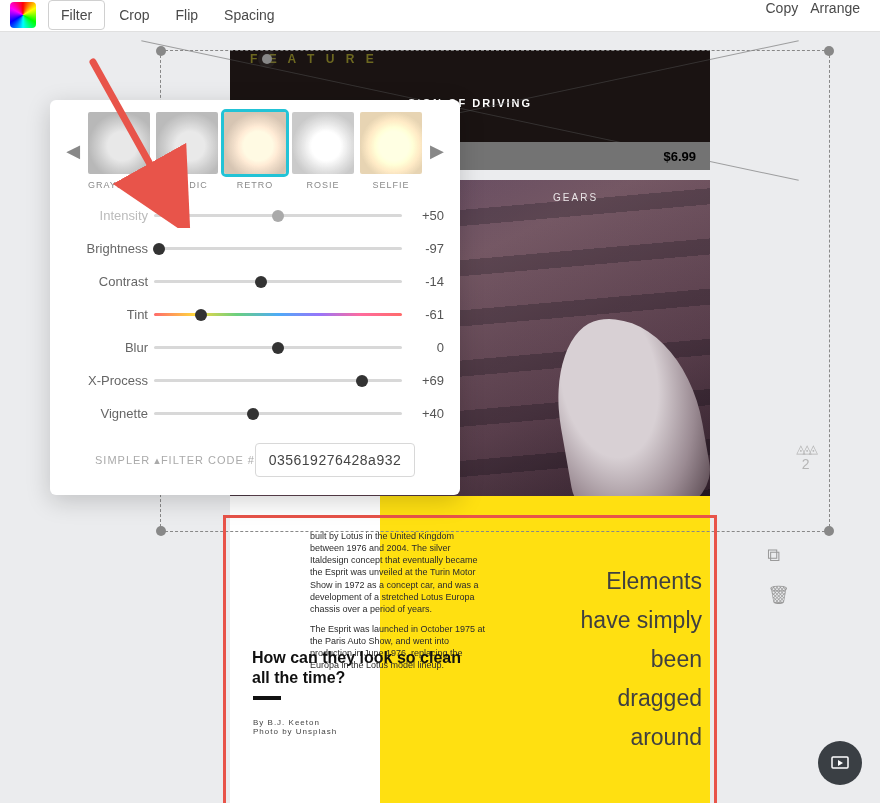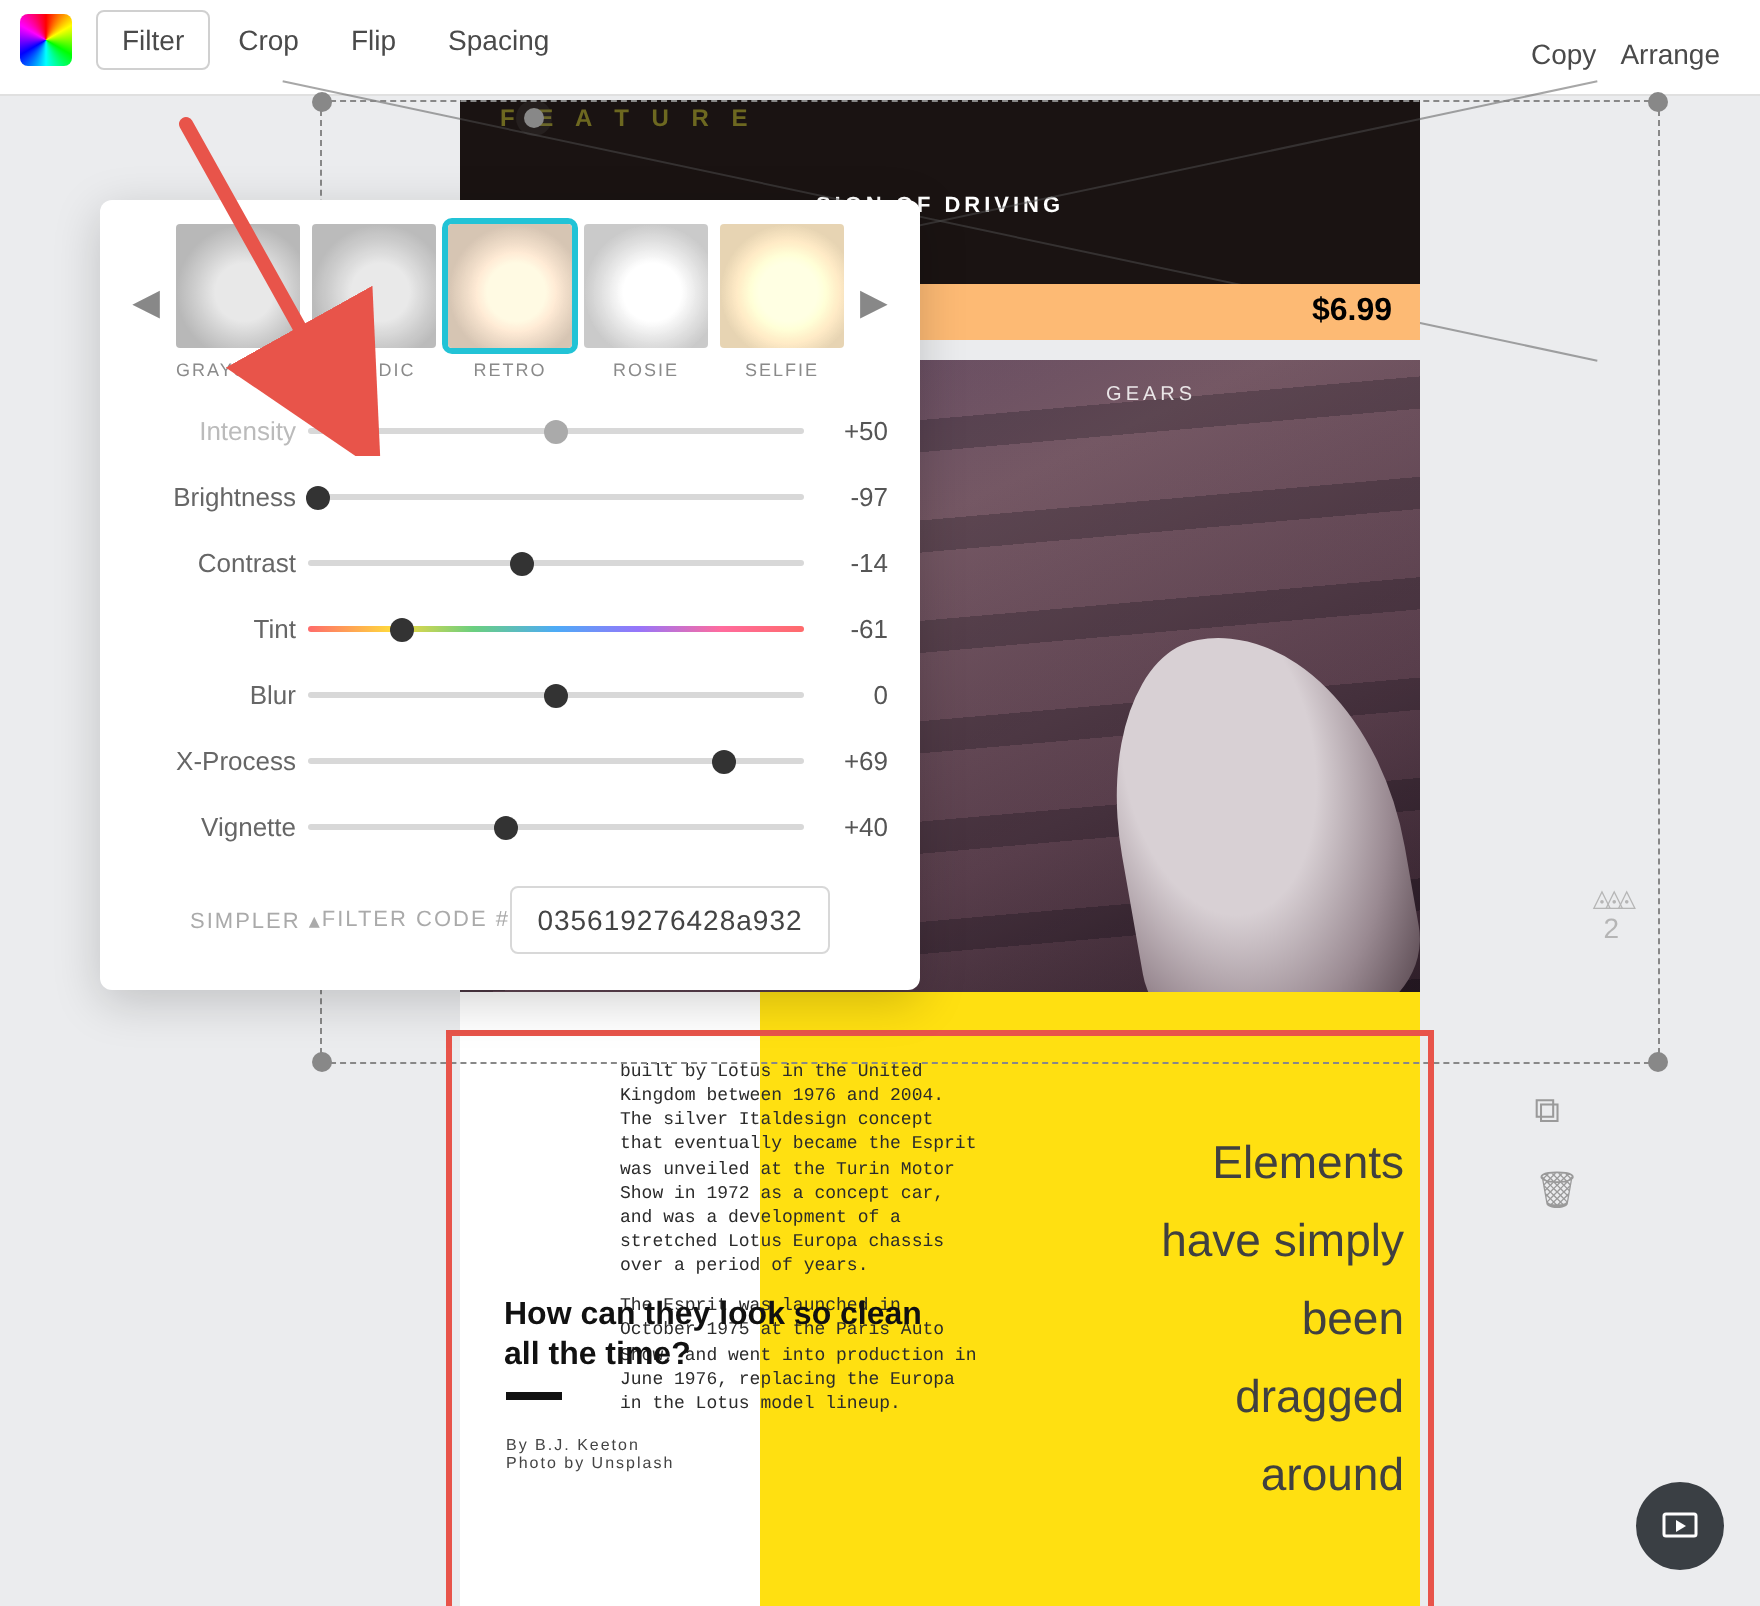--- a/index.html
+++ b/index.html
@@ -1,51 +1,51 @@
 <!DOCTYPE html>
 <html><head>
 <meta charset="utf-8">
 <style>
   * { box-sizing: border-box; margin: 0; padding: 0; }
   body { font-family: -apple-system, Helvetica, Arial, sans-serif; background: #ebecee; width: 880px; height: 803px; overflow: hidden; position: relative; }
   
-  .toolbar { height: 48px; background: #fff; border-bottom: 1px solid #e0e0e0; display: flex; align-items: flex-end; padding: 12px 10px; justify-content: space-between; font-size: 14px; color: #4a4a4a;}
+  .toolbar { height: 32px; background: #fff; border-bottom: 1px solid #e0e0e0; display: flex; align-items: flex-start; padding: 0 10px; justify-content: space-between; font-size: 14px; color: #4a4a4a;}
   .toolbar-left { display: flex; align-items: center; gap: 2px;}
   .toolbar-right { display: flex; gap: 12px; padding-right: 10px;}
   .color-icon { width: 26px; height: 26px; border-radius: 4px; background: conic-gradient(red,yellow,lime,cyan,blue,magenta,red); }
   .tbtn { padding: 6px 12px; border-radius: 4px; cursor: pointer; }
   .tbtn.active { border:1px solid #d0d0d0;}
   
   .canvas-area { position: absolute; top: 40px; left: 0; right: 0; bottom: 0; }
   
   
   .selection { position:absolute; left:160px; top:10px; width:670px; height:482px; border:1px dashed #888;}
   .sel-handle { position:absolute; width:10px; height:10px; background:#888; border-radius:50%; }
   .sel-h-tl{left:-5px;top:-5px}.sel-h-tr{right:-5px;top:-5px}.sel-h-bl{left:-5px;bottom:-5px}.sel-h-br{right:-5px;bottom:-5px}
   
   
   .mag-top { position:absolute; left:230px; top:10px; width:480px; height:120px; background:#1a1312; }
   .mag-top-text{ color:#fff;text-align:center;padding-top:47px;font-size:11px;letter-spacing:2px;font-weight:600;}
-  .mag-top-bar{ position:absolute; bottom:0;left:0;right:0;height:28px;background:#fdba74; display:flex; justify-content:flex-end; align-items:center; padding-right:14px; font-size:16px; font-weight:700;}
+  .mag-top-bar{ position:absolute; bottom:0;left:0;right:0;height:28px;background:#737373; display:flex; justify-content:flex-end; align-items:center; padding-right:14px; font-size:13px; font-weight:700;}
   .mag-cross{position:absolute;inset:0;pointer-events:none}
   .mag-cross::before,.mag-cross::after{content:"";position:absolute;background:rgba(80,80,80,.5);height:1px;width:140%;left:-20%;top:50%}
   .mag-cross::before{transform:rotate(12deg)}
   .mag-cross::after{transform:rotate(-12deg)}
   
   .mag-photo { position:absolute; left:230px; top:140px; width:480px; height:316px; background:linear-gradient(155deg,#604768 0%,#7b5d6c 35%,#5b4050 70%,#2d1d2a 100%); overflow:hidden;}
   .mag-photo-lines{position:absolute;inset:0;background:repeating-linear-gradient(175deg,rgba(0,0,0,.25) 0 16px,rgba(60,40,30,.1) 16px 50px);}
   .boot{position:absolute;right:10px;bottom:-20px;width:140px;height:200px;background:radial-gradient(ellipse at 40% 30%,#d8d0d4 0 40%,#9a8a92 70%,#4b3a42 100%);border-radius:40% 60% 30% 30%/50% 60% 20% 20%;transform:rotate(-10deg);} 
   .mag-cats{position:absolute;top:12px;left:0;right:16px;display:flex;justify-content:space-around;color:#fff;font-size:10px;letter-spacing:2px;font-weight:400;opacity:.85}
   
   .mag-feature{position:absolute;left:230px;top:456px;width:480px;height:320px;background:#ffe011;}
   .feat-left{position:absolute;left:0;top:0;width:150px;bottom:0;background:#fff;}
   .feat-label{position:absolute;left:250px;top:12px;letter-spacing:4px;color:#6d6820;font-size:12px;font-weight:600}
   .feat-handle{position:absolute;left:262px;top:14px;width:10px;height:10px;border-radius:50%;background:#888;box-shadow:0 0 0 4px rgba(100,100,100,.15)}
   
-  .article-text{position:absolute;left:310px;top:490px;width:180px;font-size:9px;line-height:1.35;color:#2b2b2b;font-family:Liberation Mono, monospace;}
+  .article-text{position:absolute;left:310px;top:490px;width:180px;font-size:9px;line-height:1.35;color:#2b2b2b;}
   .article-text p{margin-bottom:8px;}
   
   .feat-headline{position:absolute;left:252px;top:608px;width:210px;font-size:16px;font-weight:700;color:#111;line-height:1.25}
   .feat-bar{position:absolute;left:253px;top:656px;width:28px;height:4px;background:#111}
   .feat-byline{position:absolute;left:253px;top:678px;font-size:8px;letter-spacing:1px;color:#444}
   
   .annot-box{position:absolute;left:223px;top:475px;width:494px;height:292px;border:3px solid #e8544a;pointer-events:none;}
   .annot-text{position:absolute;left:522px;top:522px;width:180px;text-align:right;color:#404040;font-size:23px;font-weight:500;line-height:1.7}
   
   

